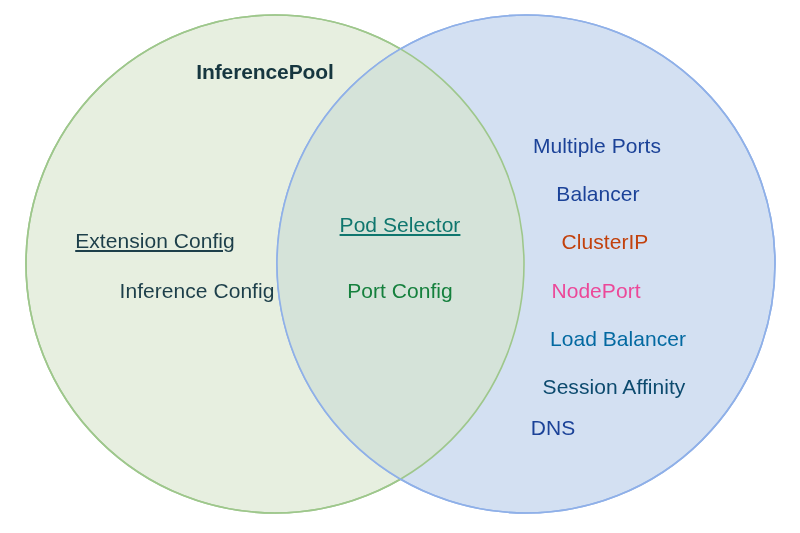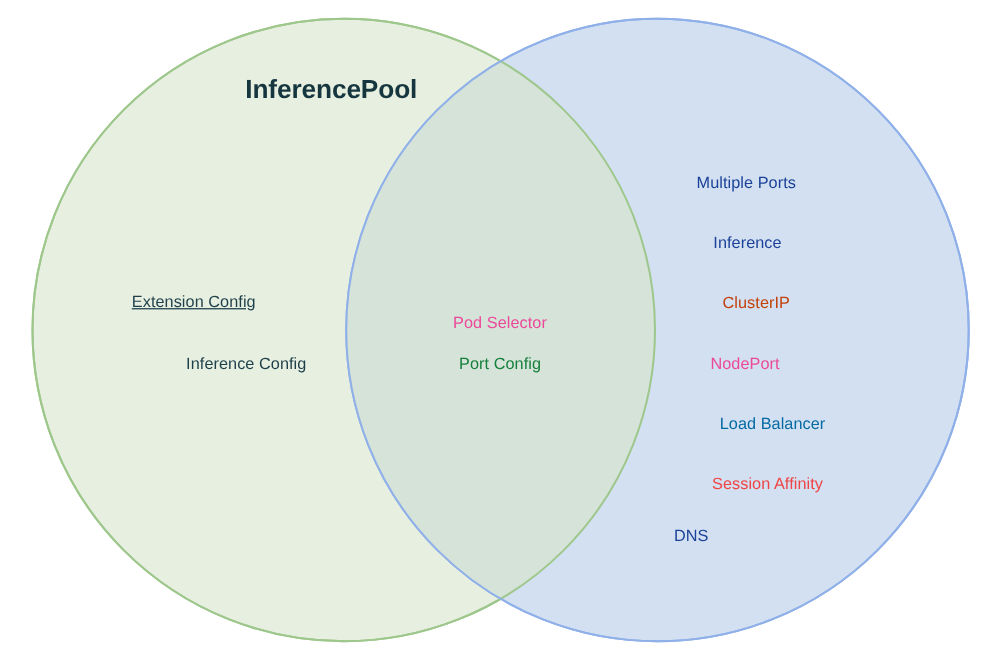--- a/index.html
+++ b/index.html
@@ -39,21 +39,21 @@
     white-space: nowrap;
     transform: translate(-50%, -50%);
     pointer-events: auto;
   }
   .title {
     font-size: 21px;
     font-weight: bold;
     letter-spacing: -0.1px;
   }
   .item {
-    font-size: 13px;
+    font-size: 21px;
     font-weight: normal;
     letter-spacing: 0.05px;
   }
   .title-left   { color: #16363f; }
   .title-right  { color: #14479b; }
   .item-left    { color: #1d3f4a; }
   .item-mid     { color: #27505a; }
   .item-right   { color: #1b4298; }
 </style>
 </head>
@@ -84,28 +84,28 @@
   <div class="layer-text">
 
     <div class="lbl title title-left" id="title-left" style="left: 265px; top: 72px; color: rgb(22, 54, 63);">InferencePool</div>
 
 
     <div id="items-left">
         <div class="lbl item item-left" style="left: 155px; top: 241px; color: rgb(29, 63, 74); text-decoration: underline;">Extension Config</div>
         <div class="lbl item item-left" style="left: 155px; top: 291px; color: rgb(29, 63, 74); margin-left: 42px;">Inference Config</div>
       </div>
     <div id="items-mid">
-        <div class="lbl item item-mid" style="left: 400px; top: 258px; color: #ec4899;">Pod Selector</div>
+        <div class="lbl item item-mid" style="left: 400px; top: 225px; color: #0f766e; text-decoration: underline;">Pod Selector</div>
         <div class="lbl item item-mid" style="left: 400px; top: 291px; color: #15803d;">Port Config</div>
       </div>
     <div id="items-right">
         <div class="lbl item item-right" style="left: 597px; top: 146px; color: rgb(27, 66, 152);">Multiple Ports</div>
-        <div class="lbl item item-right" style="left: 598px; top: 194px; color: rgb(27, 66, 152);">Inference</div>
+        <div class="lbl item item-right" style="left: 598px; top: 194px; color: rgb(27, 66, 152);">Balancer</div>
         <div class="lbl item item-right" style="left: 605px; top: 242px; color: #c2410c;">ClusterIP</div>
         <div class="lbl item item-right" style="left: 596px; top: 291px; color: #ec4899;">NodePort</div>
         <div class="lbl item item-right" style="left: 618px; top: 339px; color: #0369a1;">Load Balancer</div>
-        <div class="lbl item item-right" style="left: 614px; top: 387px; color: #ef4444;">Session Affinity</div>
+        <div class="lbl item item-right" style="left: 614px; top: 387px; color: #0c4a6e;">Session Affinity</div>
         <div class="lbl item item-right" style="left: 553px; top: 428px; color: rgb(27, 66, 152);">DNS</div>
       </div>
 
   </div>
 
 </div>
 
 </body></html>

